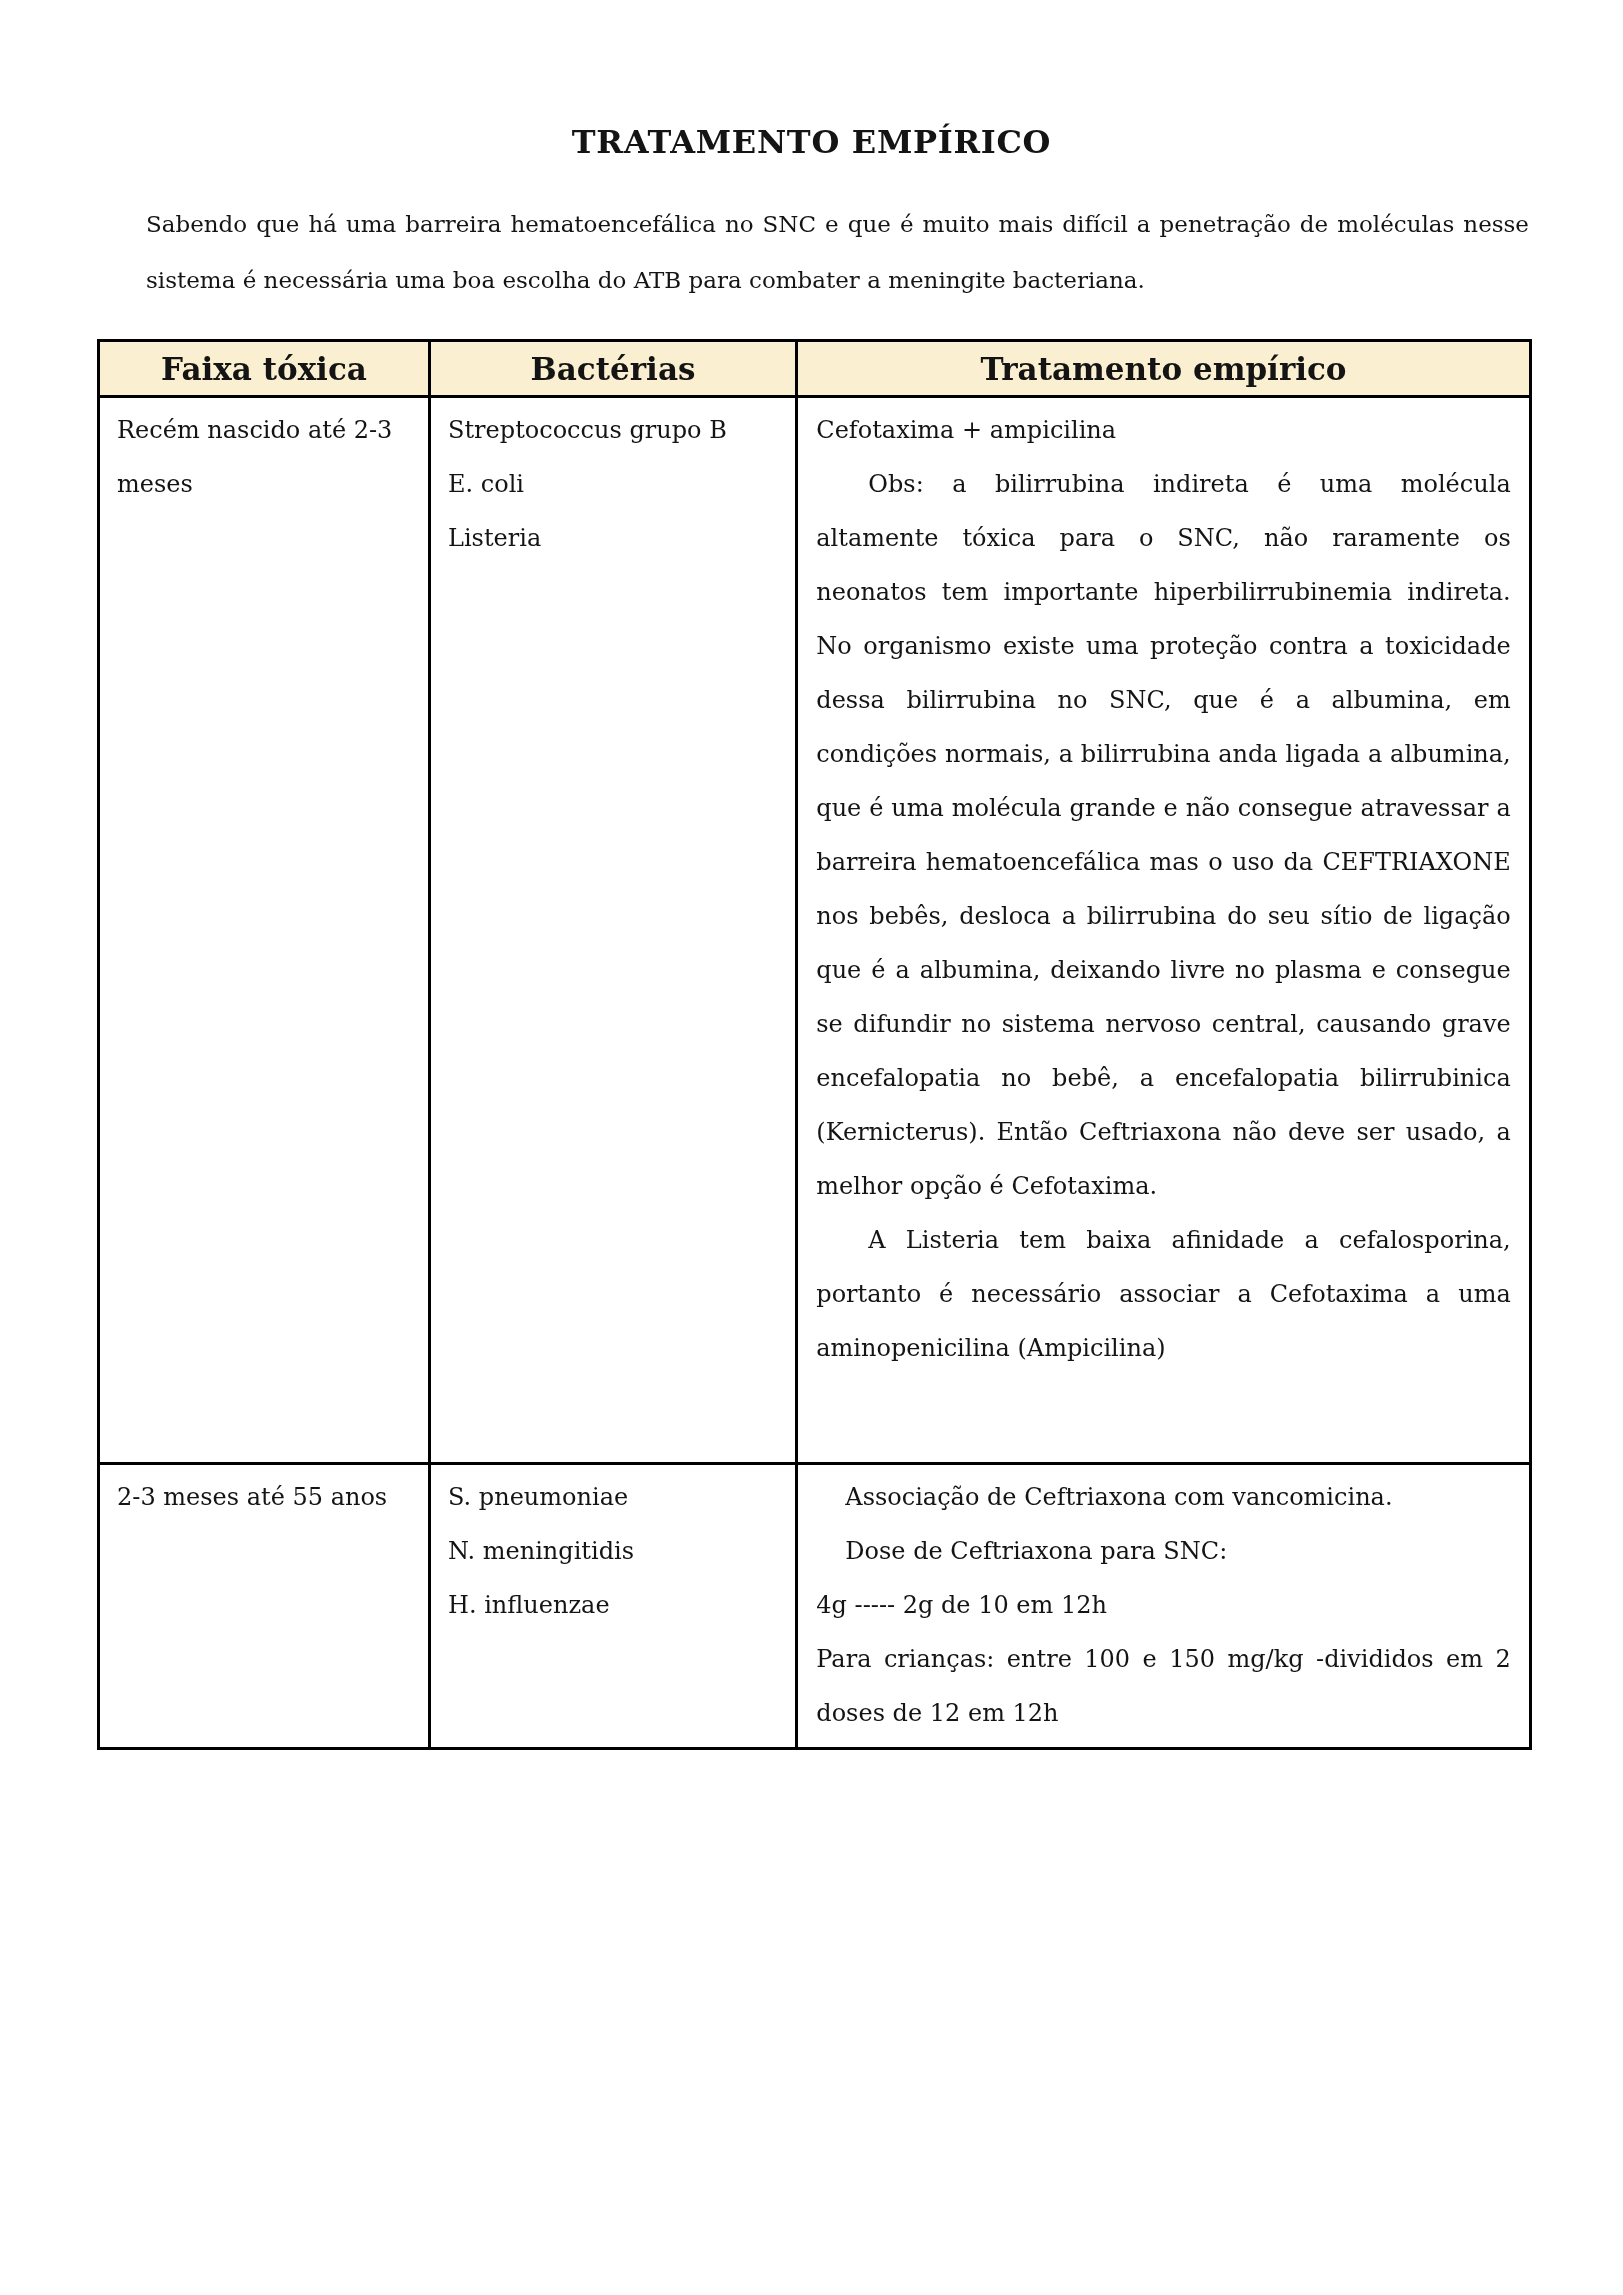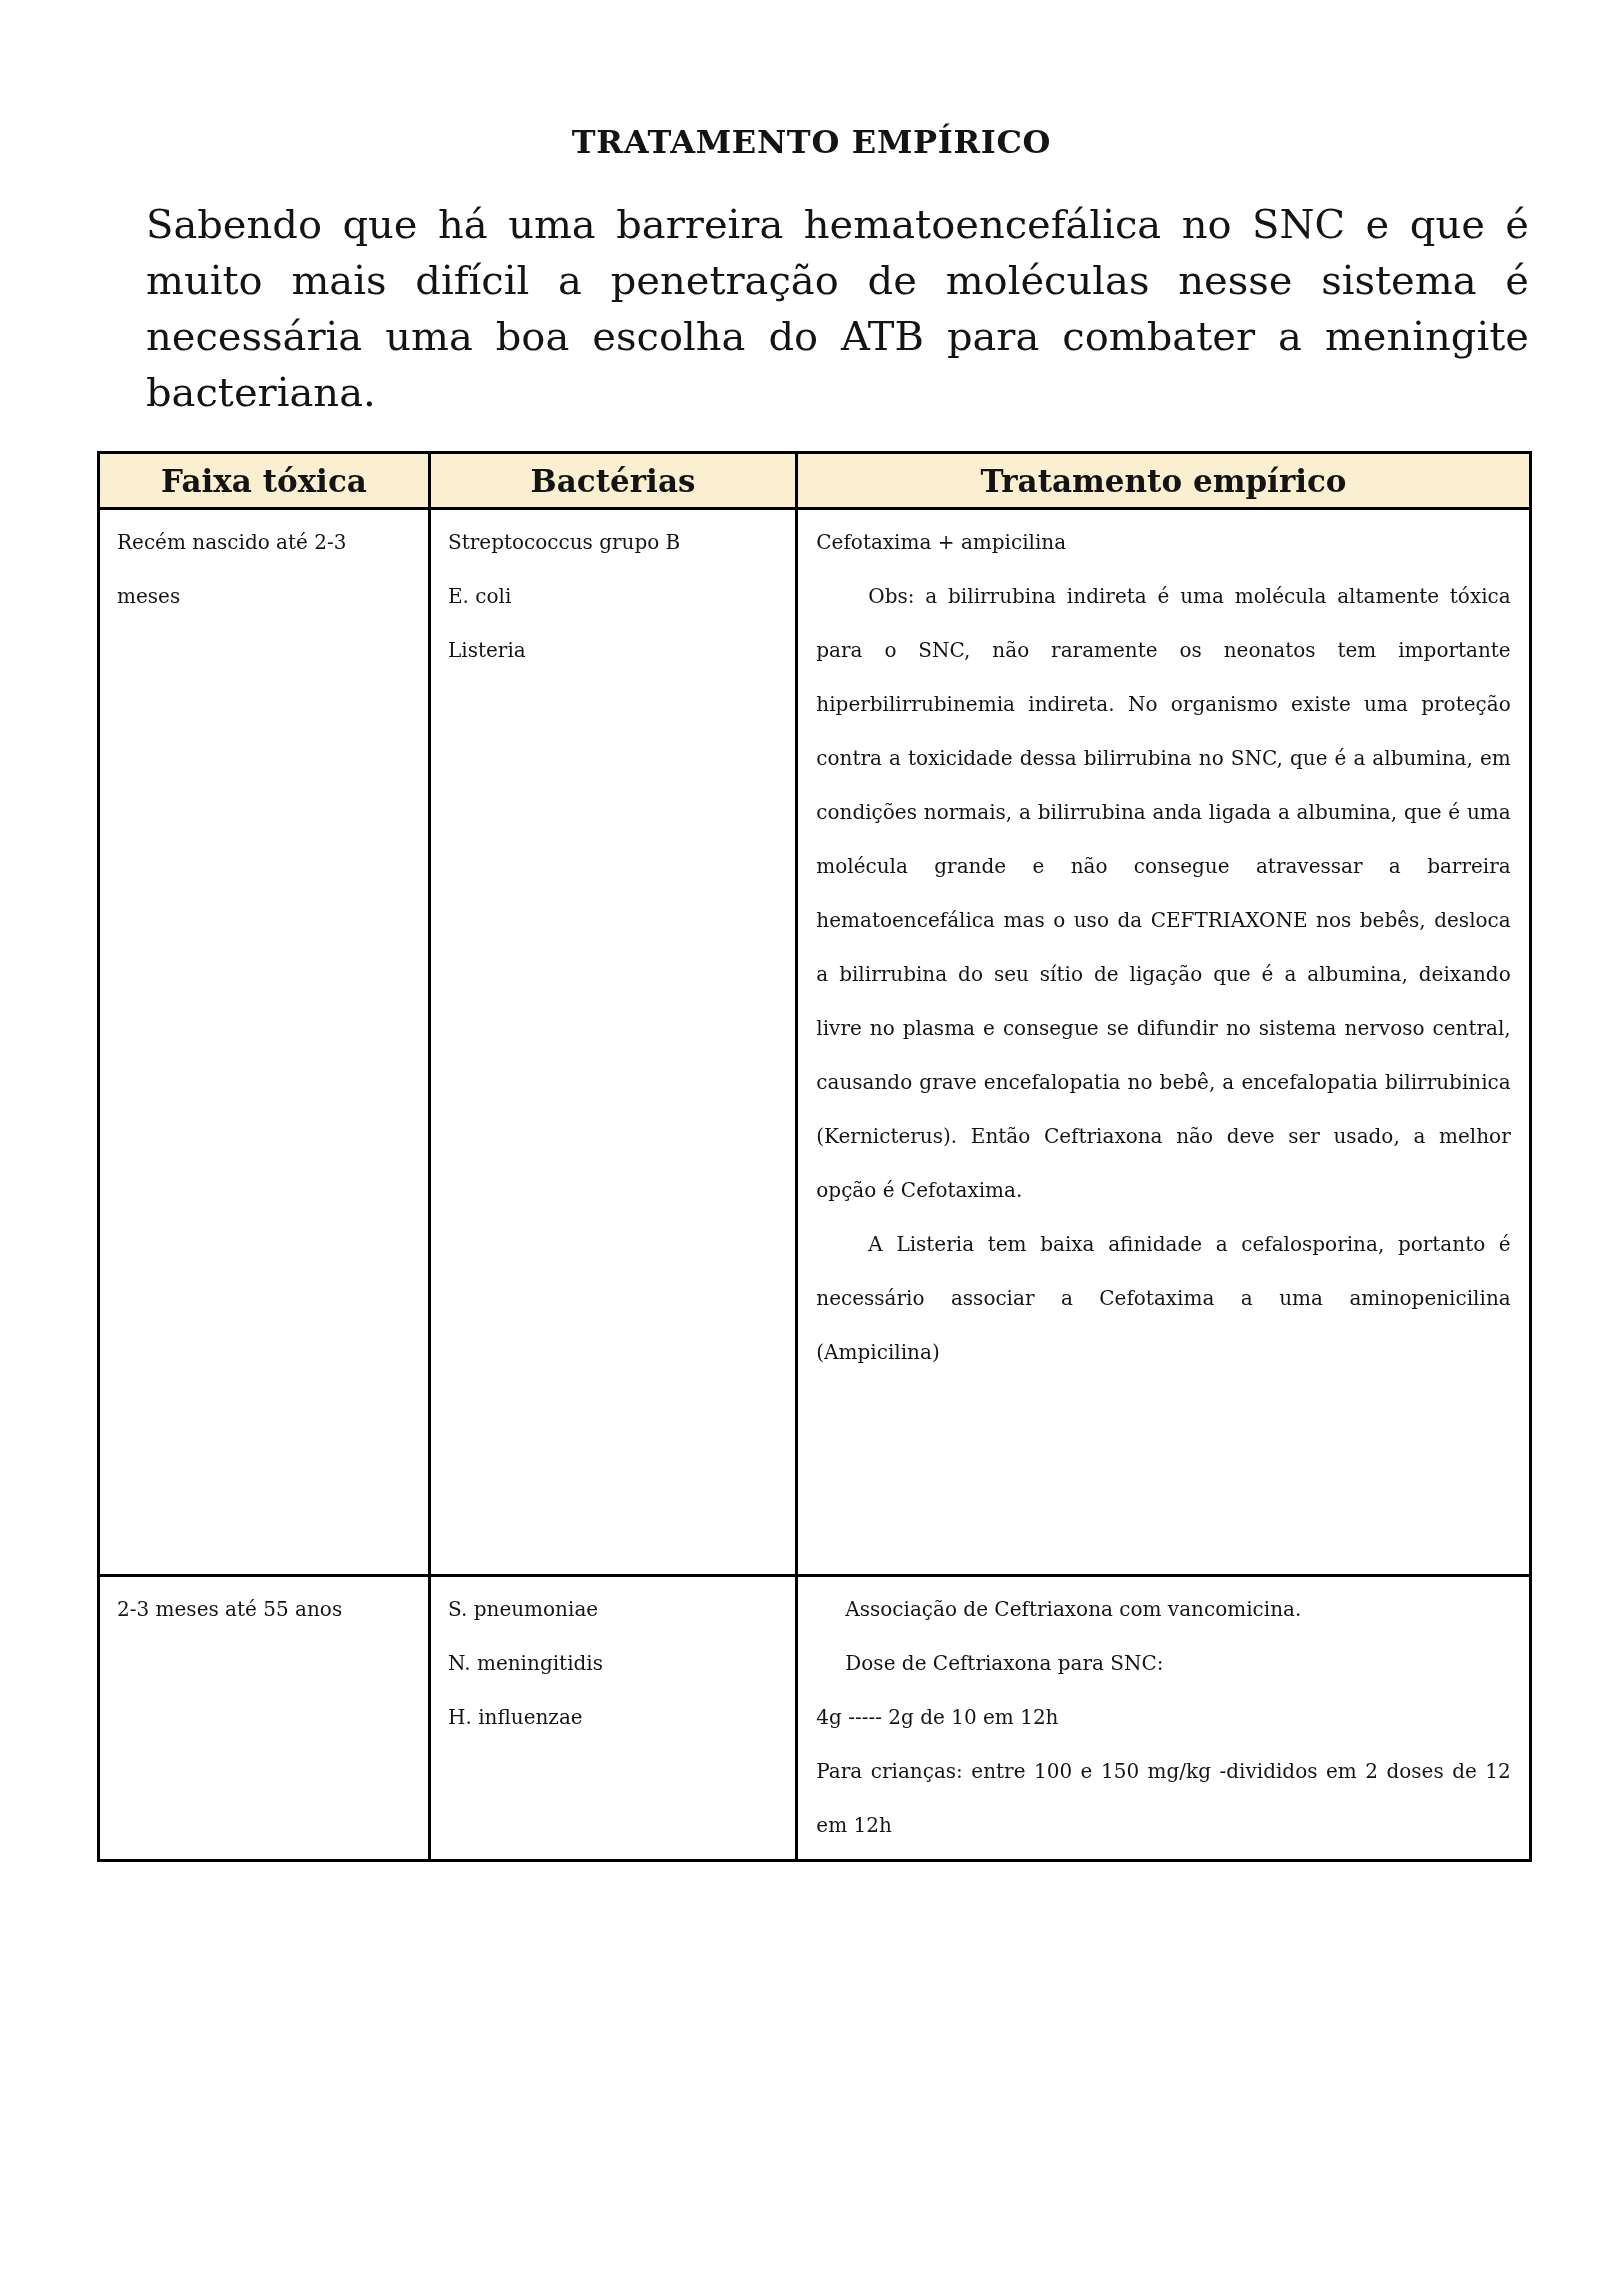--- a/index.html
+++ b/index.html
@@ -14,21 +14,21 @@
   }
   .doc-title {
     margin-top: 123px;
     text-align: center;
     font-size: 32px;
     font-weight: 700;
     letter-spacing: 0.7px;
   }
   .intro {
     margin: 35px 94px 0 146px;
-    font-size: 40px;
+    font-size: 23px;
     line-height: 56px;
     text-align: justify;
   }
   table.tx {
     margin: 31px 0 0 97px;
     width: 1431px;
     border-collapse: collapse;
     table-layout: fixed;
     border: 3.9px solid #000;
   }
@@ -37,21 +37,21 @@
     height: 56px;
     background: #FAEFD0;
     font-size: 31px;
     font-weight: 700;
     text-align: center;
     vertical-align: middle;
     padding: 0 5.2px;
   }
   .tx td {
     vertical-align: top;
-    font-size: 20px;
+    font-size: 24px;
     line-height: 54px;
     padding: 5.2px 15.7px 6.5px 17px;
   }
   col.c1 { width: 331px; }
   col.c2 { width: 367px; }
   col.c3 { width: 734px; }
   tr.r1 { height: 1067px; }
   tr.r2 { height: 270px; }
   tr.r3 { height: 217px; }
   td.treatment { padding-left: 18.3px; padding-right: 18.3px; }

